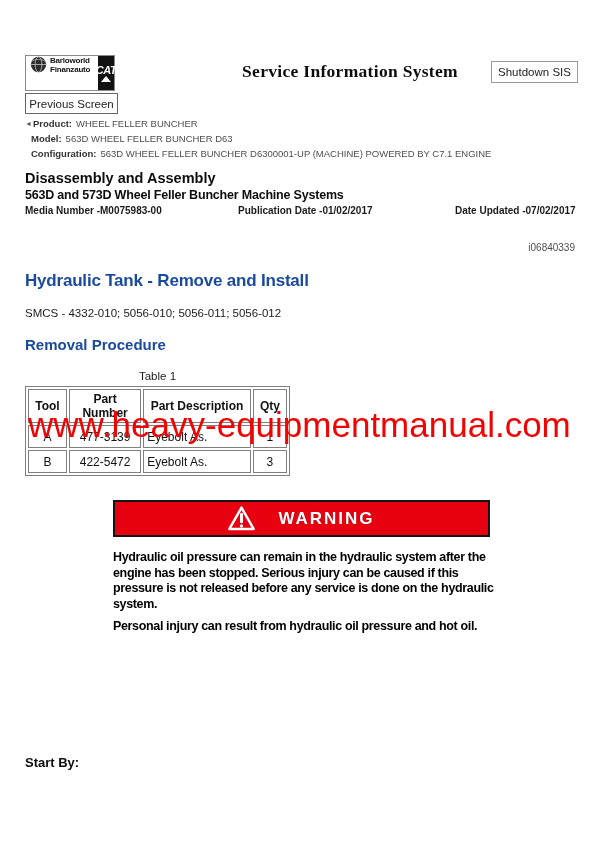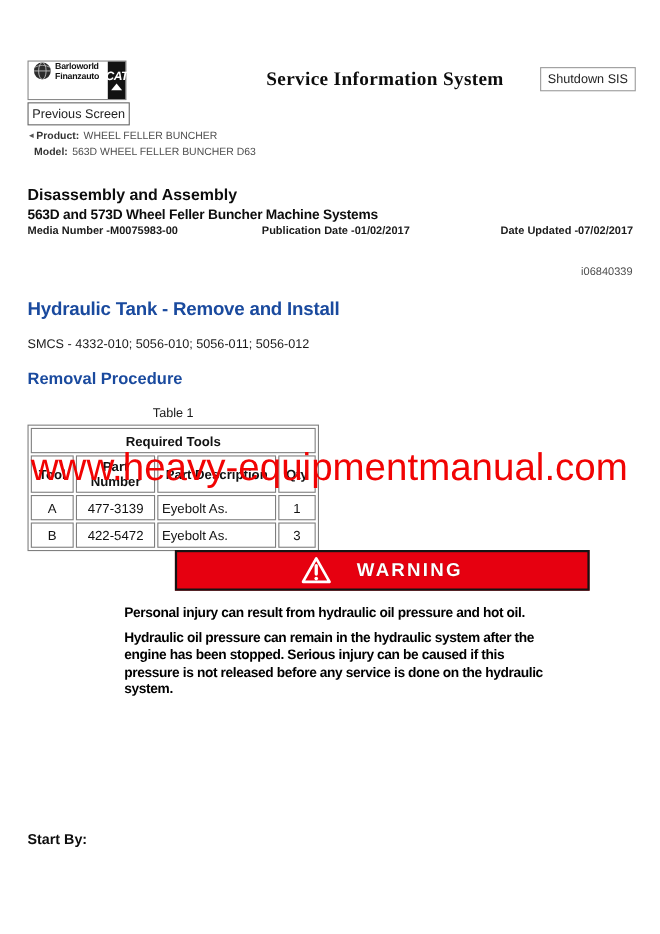--- a/index.html
+++ b/index.html
@@ -79,21 +79,21 @@
   
   .watermark {
     left:28px; top:405px; font-size:35px; color:#f10303; white-space:nowrap;
     letter-spacing:0px; z-index:5; font-weight:400;
   }
 
   
   .warn-banner {
     left:113px; top:500px; width:377px; height:37px; box-sizing:border-box;
     background:#e60010; border:2px solid #141414;
-    display:flex; align-items:center; justify-content:center; gap:23px;margin-left:46px;
+    display:flex; align-items:center; justify-content:center; gap:23px;
   }
   .warn-label {
     color:#fff; font-weight:bold; font-size:17px; letter-spacing:2px;
     text-shadow:0 0 1px rgba(0,0,0,0.4);
   }
   .warn-text { left:113px; top:550px; width:383px; }
   .warn-text p {
     margin:0 0 7px 0; font-size:12.5px; font-weight:bold; line-height:15.6px;
     color:#000; letter-spacing:-0.35px;
   }
@@ -127,43 +127,44 @@
 <div class="abs prod-block">
   <div class="prod-row">
     <span class="prod-arrow">◄</span>
     <span class="prod-label">Product:</span>
     <span>WHEEL FELLER BUNCHER</span>
   </div>
   <div class="prod-row indent">
     <span class="prod-label">Model:</span>
     <span>563D WHEEL FELLER BUNCHER D63</span>
   </div>
+  <div class="prod-row indent">
+    <span class="prod-label">Configuration:</span>
+    <span>563D WHEEL FELLER BUNCHER D6300001-UP (MACHINE) POWERED BY C7.1 ENGINE</span>
+  </div>
 </div>
 
 <div class="abs doc-title">Disassembly and Assembly</div>
 <div class="abs doc-subtitle">563D and 573D Wheel Feller Buncher Machine Systems</div>
 <div class="media-row">
   <span class="media-num">Media Number -M0075983-00</span>
   <span class="pub-date">Publication Date -01/02/2017</span>
   <span class="date-upd">Date Updated -07/02/2017</span>
 </div>
 <div class="abs doc-id">i06840339</div>
 
 <div class="abs h1-blue">Hydraulic Tank - Remove and Install</div>
 <div class="abs smcs">
   <b>SMCS -</b><span> 4332-010; 5056-010; 5056-011; 5056-012</span>
 </div>
 <div class="abs h2-blue">Removal Procedure</div>
 
 <div class="abs tbl-caption">Table 1</div>
 <table class="req-tools">
   <tbody>
-    <tr>
-      <td class="ttl" colspan="4">Required Tools</td>
-    </tr>
     <tr>
       <th class="w-tool">Tool</th>
       <th class="w-pn">Part Number</th>
       <th class="w-desc">Part Description</th>
       <th class="w-qty">Qty</th>
     </tr>
     <tr>
       <td class="c">A</td>
       <td class="c">477-3139</td>
       <td class="l">Eyebolt As.</td>
@@ -183,17 +184,17 @@
 <div class="abs warn-banner">
   <svg width="27" height="25" viewBox="0 0 32 30">
     <path d="M16 2 L30.5 27.5 L1.5 27.5 Z" fill="none" stroke="#ffffff" stroke-width="3" stroke-linejoin="round"></path>
     <line x1="16" y1="10" x2="16" y2="19" stroke="#ffffff" stroke-width="3.6" stroke-linecap="round"></line>
     <circle cx="16" cy="24" r="2" fill="#ffffff"></circle>
   </svg>
   <span class="warn-label">WARNING</span>
 </div>
 
 <div class="abs warn-text">
+  <p>Hydraulic oil pressure can remain in the hydraulic system after the engine has been stopped. Serious injury can be caused if this pressure is not released before any service is done on the hydraulic system.</p>
   <p>Personal injury can result from hydraulic oil pressure and hot oil.</p>
-  <p>Hydraulic oil pressure can remain in the hydraulic system after the engine has been stopped. Serious injury can be caused if this pressure is not released before any service is done on the hydraulic system.</p>
 </div>
 
 <div class="abs start-by">Start By:</div>
 
 </body></html>

